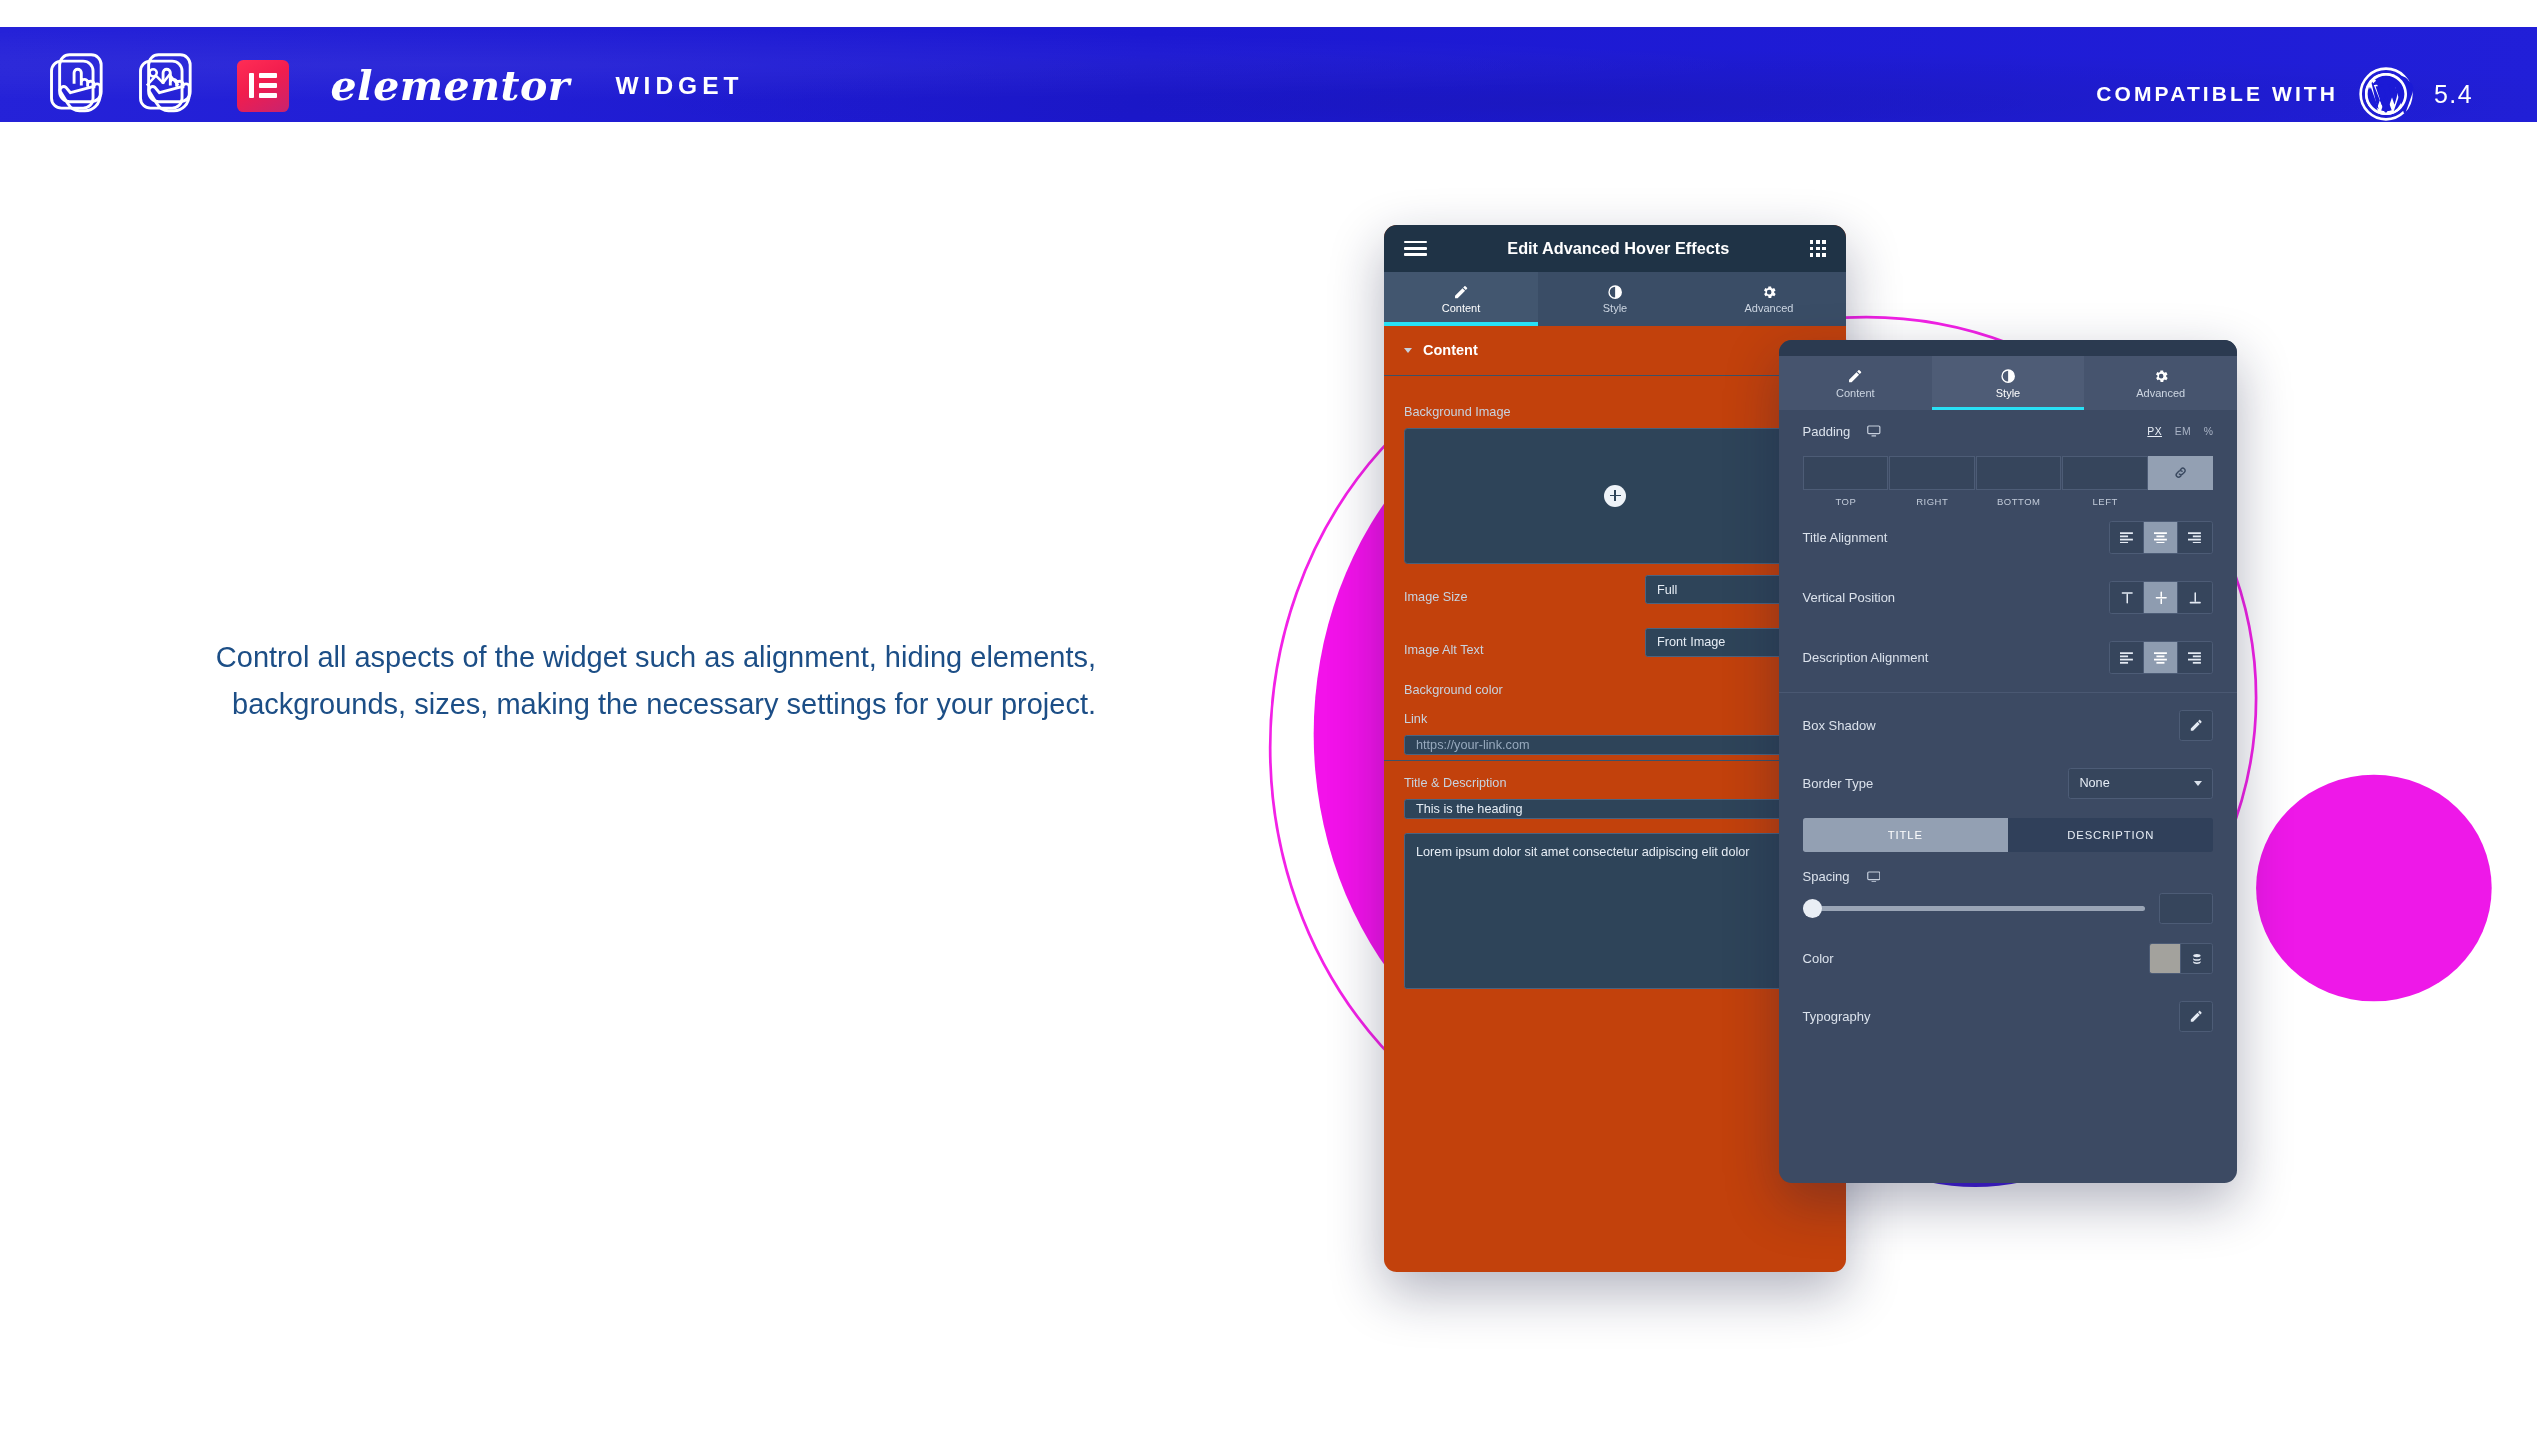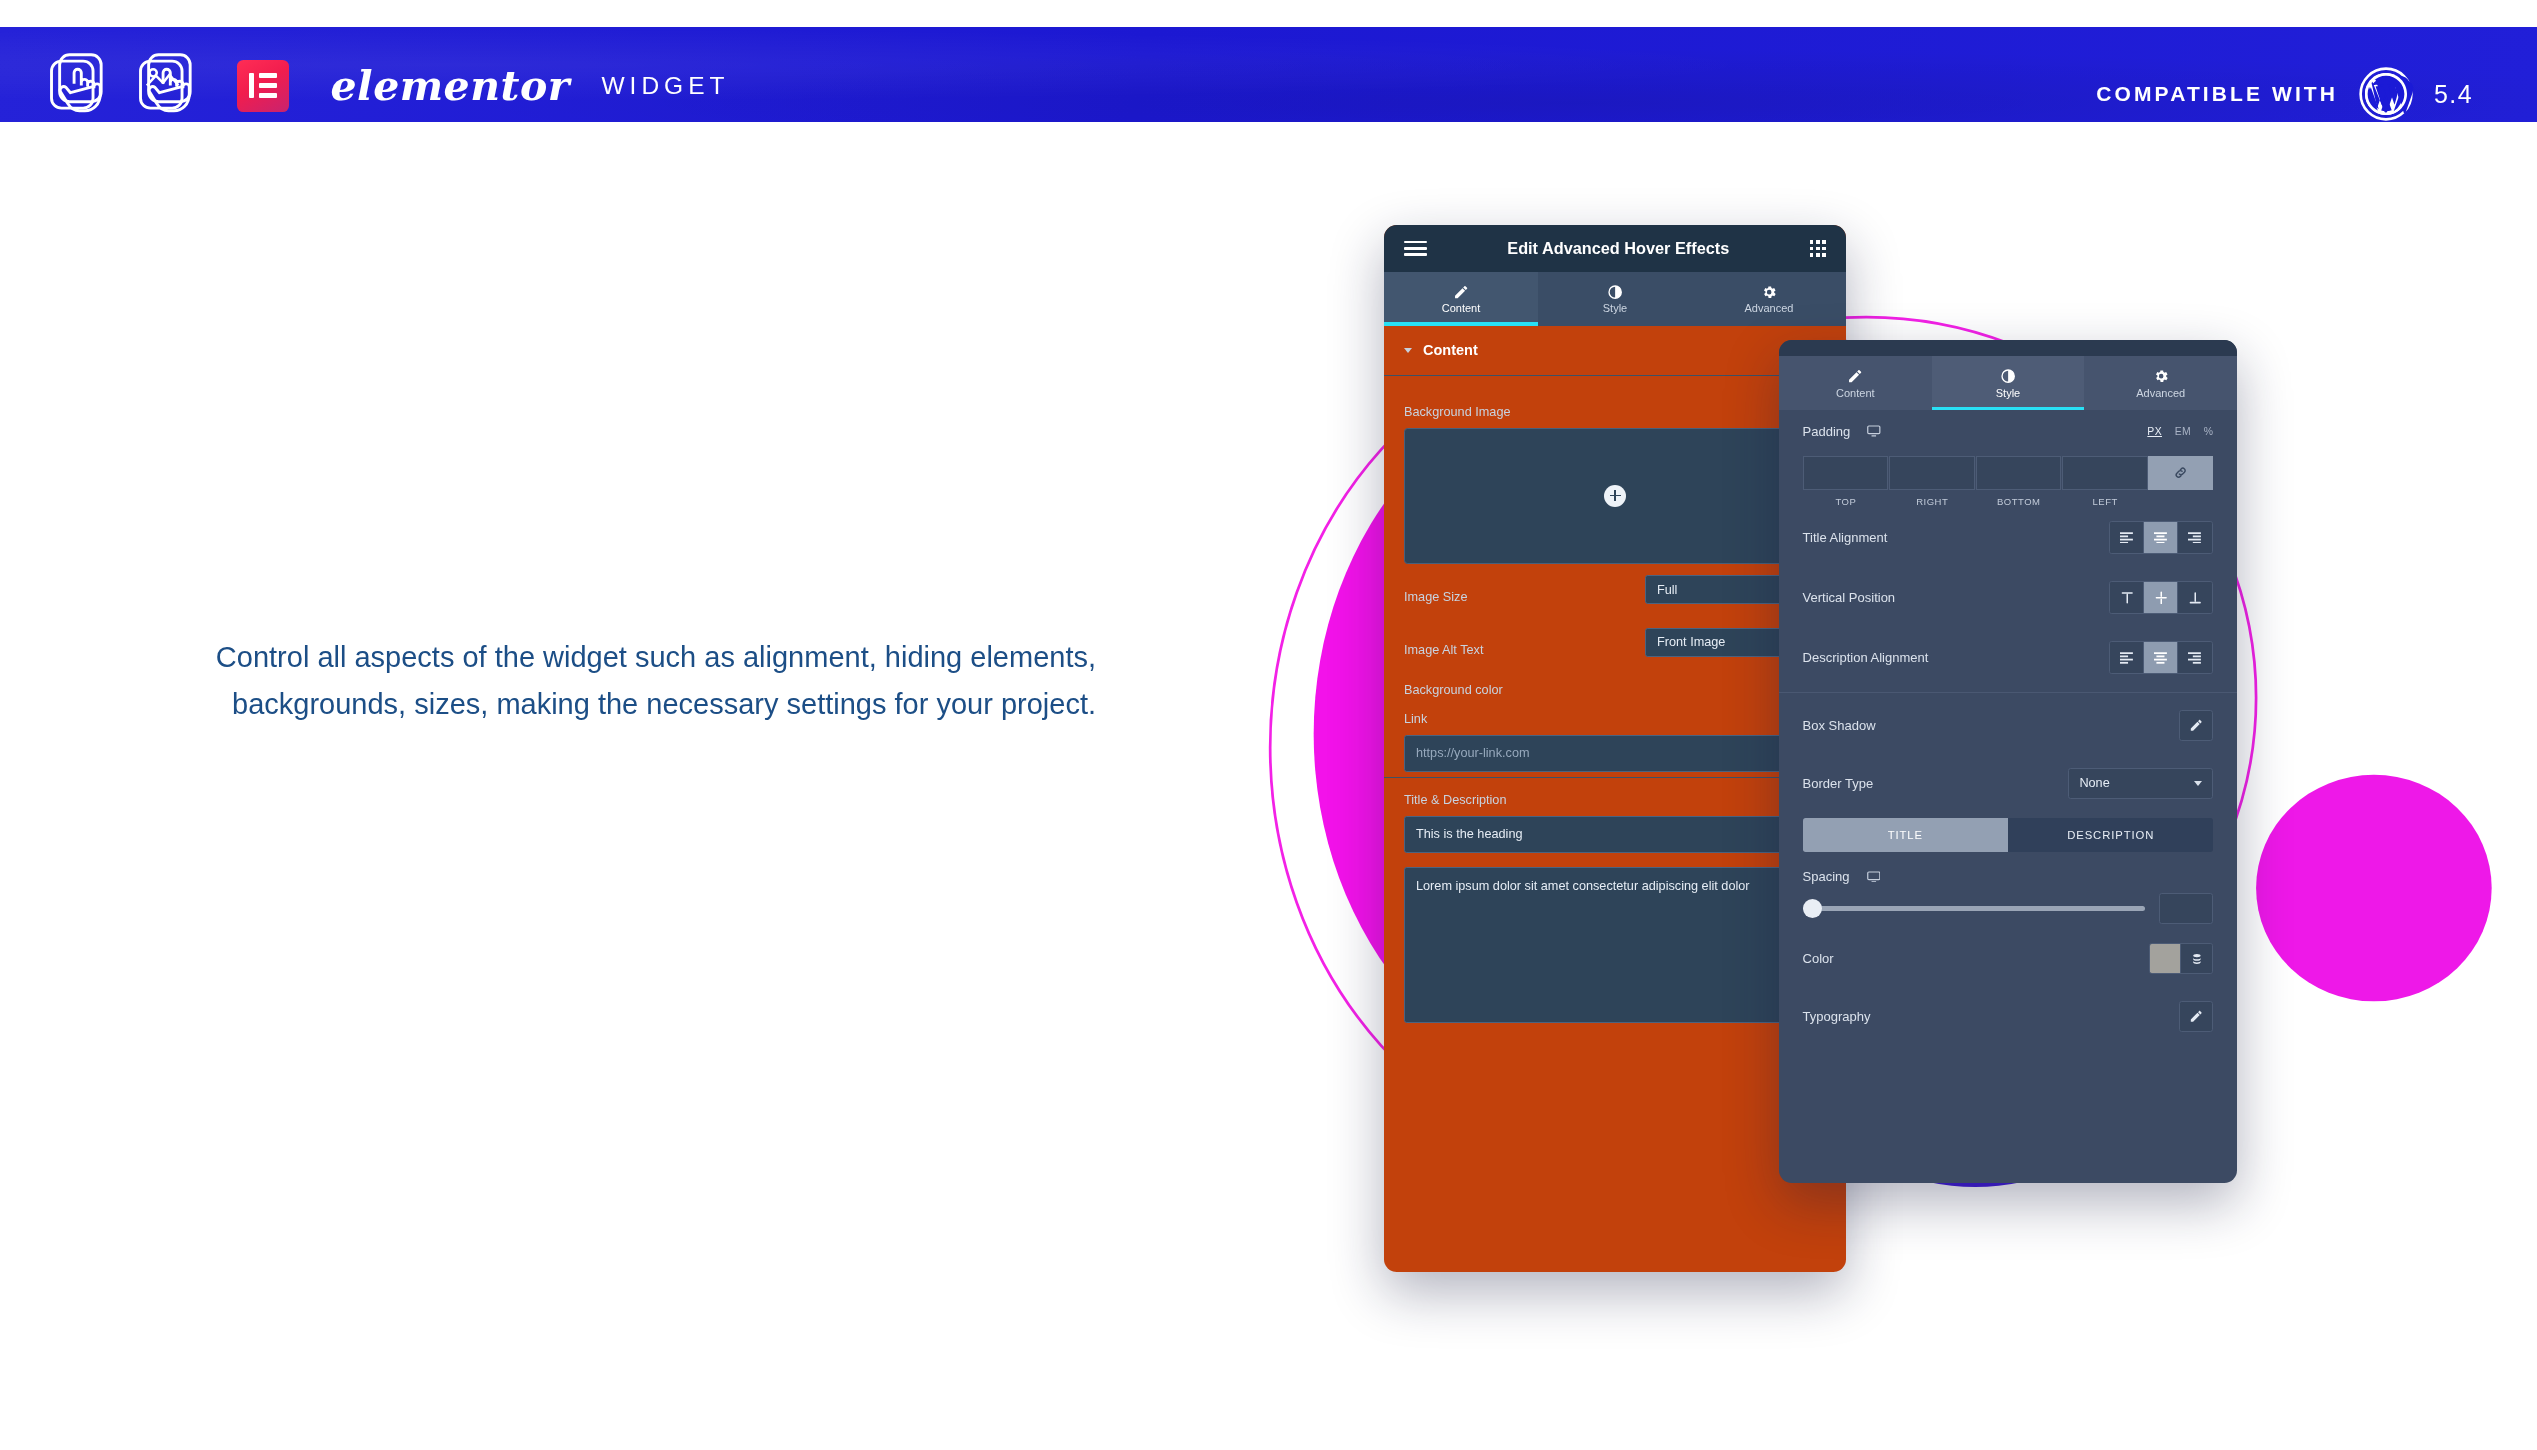--- a/index.html
+++ b/index.html
@@ -35,21 +35,21 @@
     margin-left: 12.7px;
   }
   #elementor-mark .vbar { width: 5.4px; height: 24.5px; background:#fff; border-radius:0.9px; }
   #elementor-mark .hbars { display:flex; flex-direction:column; gap:4.5px; }
   #elementor-mark .hbars i { display:block; width:18px; height:5.4px; background:#fff; border-radius:0.9px; }
   #wordmark {
     color: #fff; font-size: 41px; font-style: italic; font-weight: 700;
     font-family: "DejaVu Serif", serif; letter-spacing: 0.5px; margin-left: 18px;
   }
   #widget-word {
-    color:#fff; font-size:24.5px; letter-spacing:5px; font-weight:400; margin-left:8px;
+    color:#fff; font-size:24.5px; letter-spacing:5px; font-weight:700; margin-left:22px;
   }
   #brand-right { display:flex; align-items:center; gap:20px; }
   #compat-label { color:#fff; font-size:21px; letter-spacing:3.1px; font-weight:700; }
   #wp-logo { width: 56px; height: 56px; flex:none; }
   #wp-version { color:#fff; font-size:25px; letter-spacing:1.4px; font-weight:400; }
 
   
   #copy {
     position:absolute; left:163px; top:598px; width:933px; text-align:right;
   }
@@ -106,21 +106,21 @@
   .plus-circle i { position:relative; width:11px; height:1.8px; background:#2e4459; display:block; }
   .plus-circle i::after { content:""; position:absolute; left:4.5px; top:-4.5px; width:1.8px; height:11px; background:#2e4459; }
 
   .row { display:flex; align-items:flex-end; justify-content:space-between; padding:11.8px 0; }
   .row .r-label { color:#c8d3e0; font-size:12.7px; }
   .ctl-box { background:#2e4459; border:0.9px solid #4b6380; border-radius:2.7px;
              color:#e6edf5; font-size:12.7px; padding:6.3px 11px; width:181px; height:29px;
              white-space:nowrap; overflow:hidden; }
   .divider { height:0.9px; background:#3d5167; margin:5.4px -20px; }
   .input-full {
-    background:#2e4459; border:0.9px solid #4b6380; border-radius:2.7px; height:37px;
+    background:#2e4459; border:0.9px solid #4b6380; border-radius:2.7px; height:20px;
     display:flex; align-items:center; padding:0 11px; color:#97a9bd; font-size:12.7px;
   }
   .input-full.value { color:#e6edf5; }
   #desc-area {
     background:#2e4459; border:0.9px solid #4b6380; border-radius:2.7px; height:156px;
     padding:9px 11px; color:#e6edf5; font-size:12.7px; line-height:1.45;
     position:relative; white-space:nowrap; overflow:hidden;
   }
   #desc-area .resize-grip {
     position:absolute; right:2.7px; bottom:2.7px; width:9px; height:9px;

